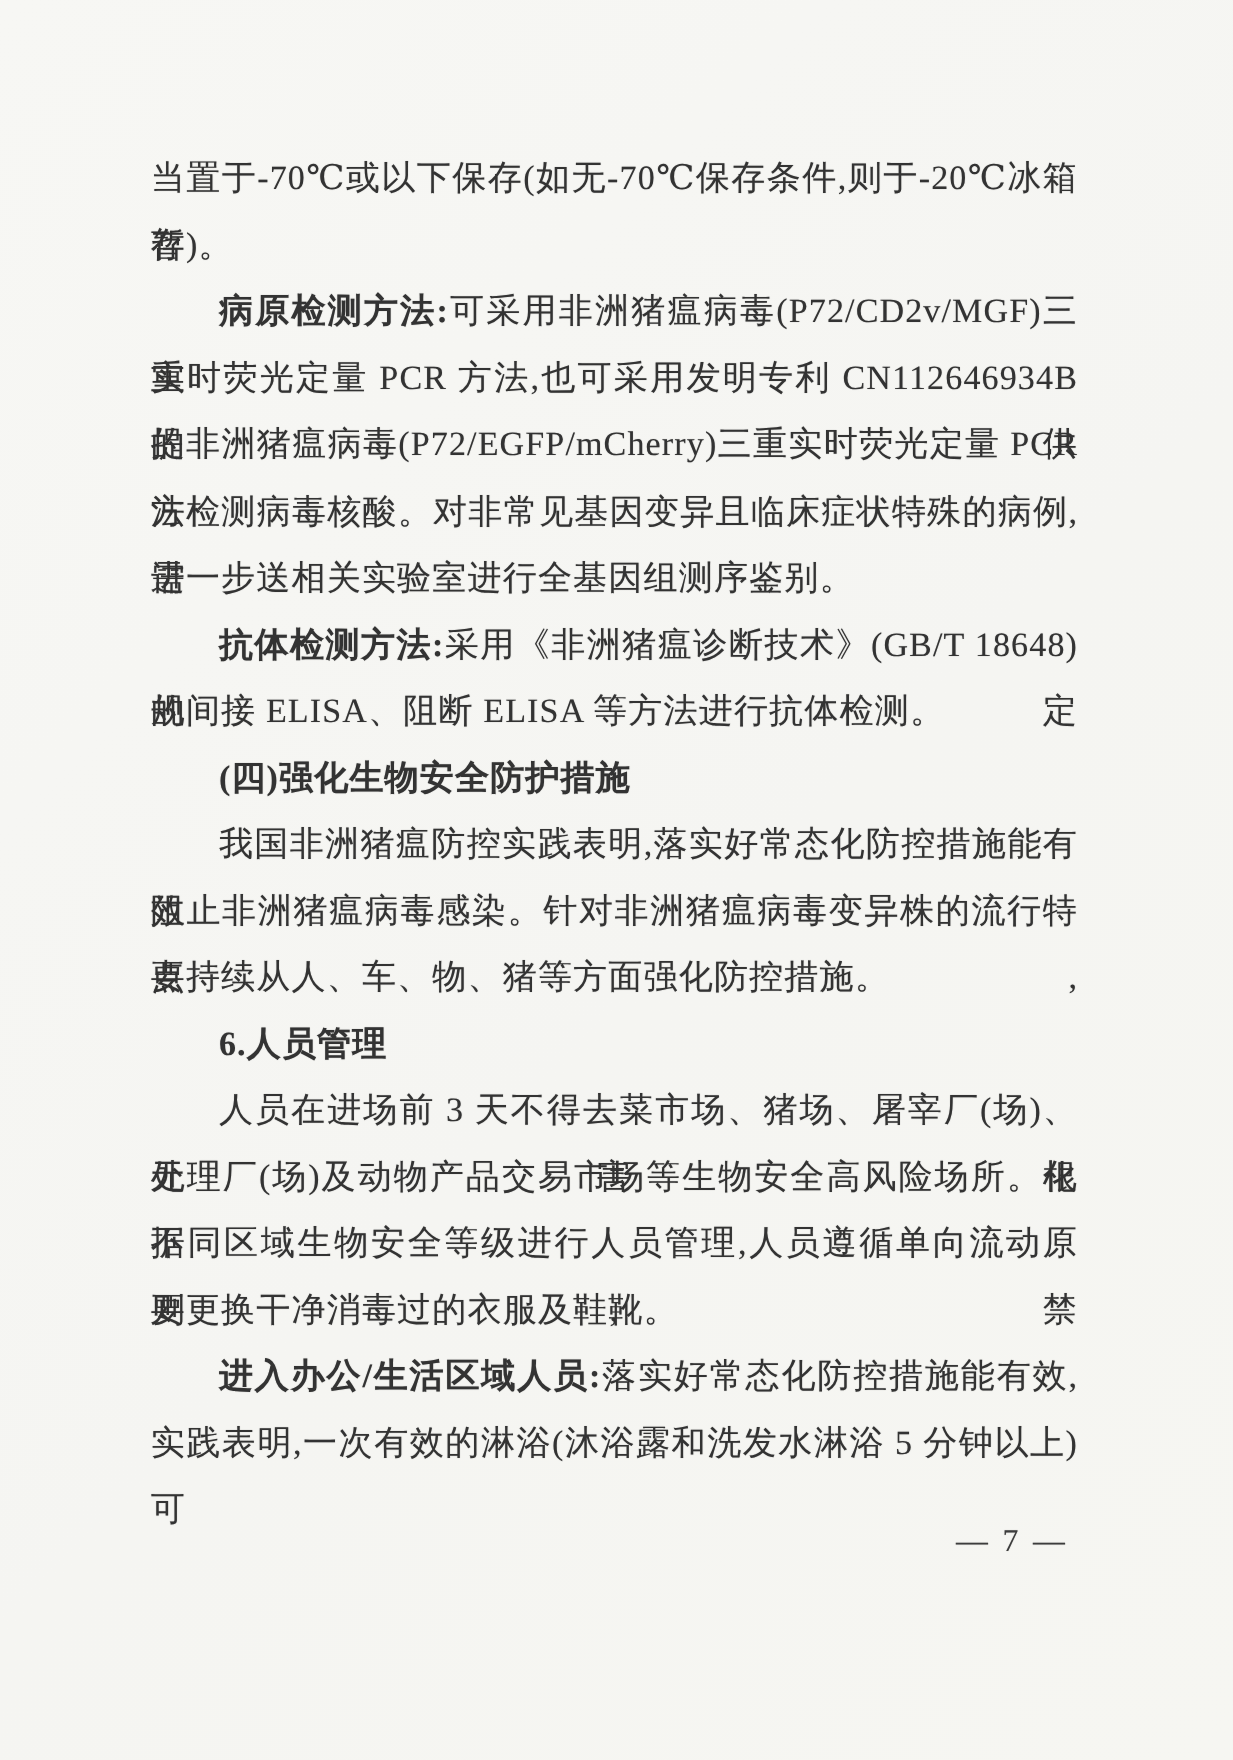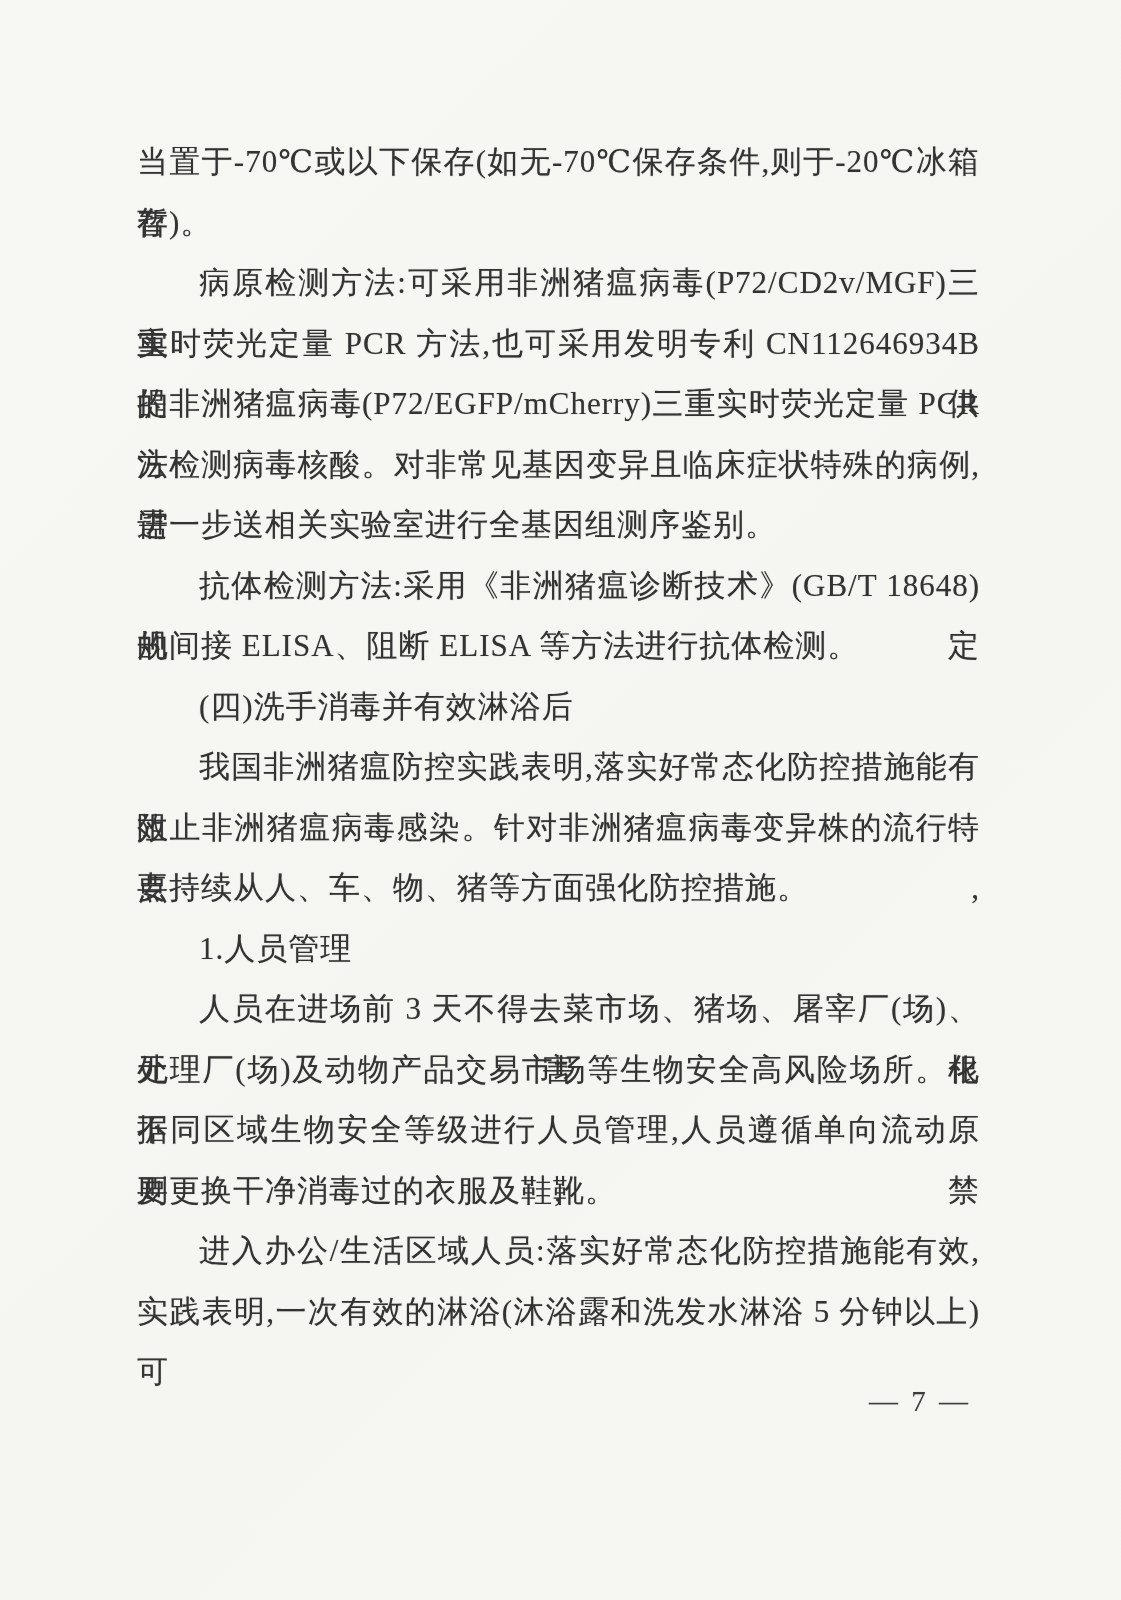--- a/index.html
+++ b/index.html
@@ -37,21 +37,21 @@
     text-shadow: 0 0 1px rgba(45,45,45,0.38);
   }
   .line.fill {
     white-space: normal;
     text-align-last: justify;
   }
   .line.indent {
     text-indent: 62px;
   }
   .seg-bold {
-    font-weight: normal;
+    font-weight: bold;
   }
   .page-number {
     position: absolute;
     left: 860px;
     top: 1376px;
     width: 120px;
     font-size: 29px;
     color: #3d3d3d;
     letter-spacing: 3px;
     line-height: 50px;
@@ -67,25 +67,25 @@
   <div class="doc-body">
       <div class="line fill" style="color: rgb(51, 51, 51);"><span class="seg">当置于-70℃或以下保存(如无-70℃保存条件,则于-20℃冰箱暂</span></div>
       <div class="line" style="color: rgb(51, 51, 51);"><span class="seg">存)。</span></div>
       <div class="line indent fill" style="color: rgb(51, 51, 51);"><span class="seg-bold">病原检测方法:</span><span class="seg">可采用非洲猪瘟病毒(P72/CD2v/MGF)三重</span></div>
       <div class="line fill" style="color: rgb(51, 51, 51);"><span class="seg">实时荧光定量 PCR 方法,也可采用发明专利 CN112646934B 提供</span></div>
       <div class="line fill" style="color: rgb(51, 51, 51);"><span class="seg">的非洲猪瘟病毒(P72/EGFP/mCherry)三重实时荧光定量 PCR 方</span></div>
       <div class="line fill" style="color: rgb(51, 51, 51);"><span class="seg">法检测病毒核酸。对非常见基因变异且临床症状特殊的病例,需</span></div>
       <div class="line" style="color: rgb(51, 51, 51);"><span class="seg">进一步送相关实验室进行全基因组测序鉴别。</span></div>
       <div class="line indent fill" style="color: rgb(51, 51, 51);"><span class="seg-bold">抗体检测方法:</span><span class="seg">采用《非洲猪瘟诊断技术》(GB/T 18648)规定</span></div>
       <div class="line" style="color: rgb(51, 51, 51);"><span class="seg">的间接 ELISA、阻断 ELISA 等方法进行抗体检测。</span></div>
-      <div class="line indent" style="color: rgb(51, 51, 51);"><span class="seg-bold">(四)洗手消毒并有效淋浴后</span></div>
+      <div class="line indent" style="color: rgb(51, 51, 51);"><span class="seg-bold">(四)强化生物安全防护措施</span></div>
       <div class="line indent fill" style="color: rgb(51, 51, 51);"><span class="seg">我国非洲猪瘟防控实践表明,落实好常态化防控措施能有效</span></div>
       <div class="line fill" style="color: rgb(51, 51, 51);"><span class="seg">阻止非洲猪瘟病毒感染。针对非洲猪瘟病毒变异株的流行特点,</span></div>
       <div class="line" style="color: rgb(51, 51, 51);"><span class="seg">要持续从人、车、物、猪等方面强化防控措施。</span></div>
-      <div class="line indent" style="color: rgb(51, 51, 51);"><span class="seg-bold">1.人员管理</span></div>
+      <div class="line indent" style="color: rgb(51, 51, 51);"><span class="seg-bold">6.人员管理</span></div>
       <div class="line indent fill" style="color: rgb(51, 51, 51);"><span class="seg">人员在进场前 3 天不得去菜市场、猪场、屠宰厂(场)、无害化</span></div>
       <div class="line fill" style="color: rgb(51, 51, 51);"><span class="seg">处理厂(场)及动物产品交易市场等生物安全高风险场所。根据</span></div>
       <div class="line fill" style="color: rgb(51, 51, 51);"><span class="seg">不同区域生物安全等级进行人员管理,人员遵循单向流动原则,禁</span></div>
       <div class="line" style="color: rgb(51, 51, 51);"><span class="seg">要更换干净消毒过的衣服及鞋靴。</span></div>
       <div class="line indent fill" style="color: rgb(51, 51, 51);"><span class="seg-bold">进入办公/生活区域人员:</span><span class="seg">落实好常态化防控措施能有效,</span></div>
       <div class="line fill" style="color: rgb(51, 51, 51);"><span class="seg">实践表明,一次有效的淋浴(沐浴露和洗发水淋浴 5 分钟以上)可</span></div>
     </div>
   <div class="page-number">— 7 —</div>
 </div>
 

